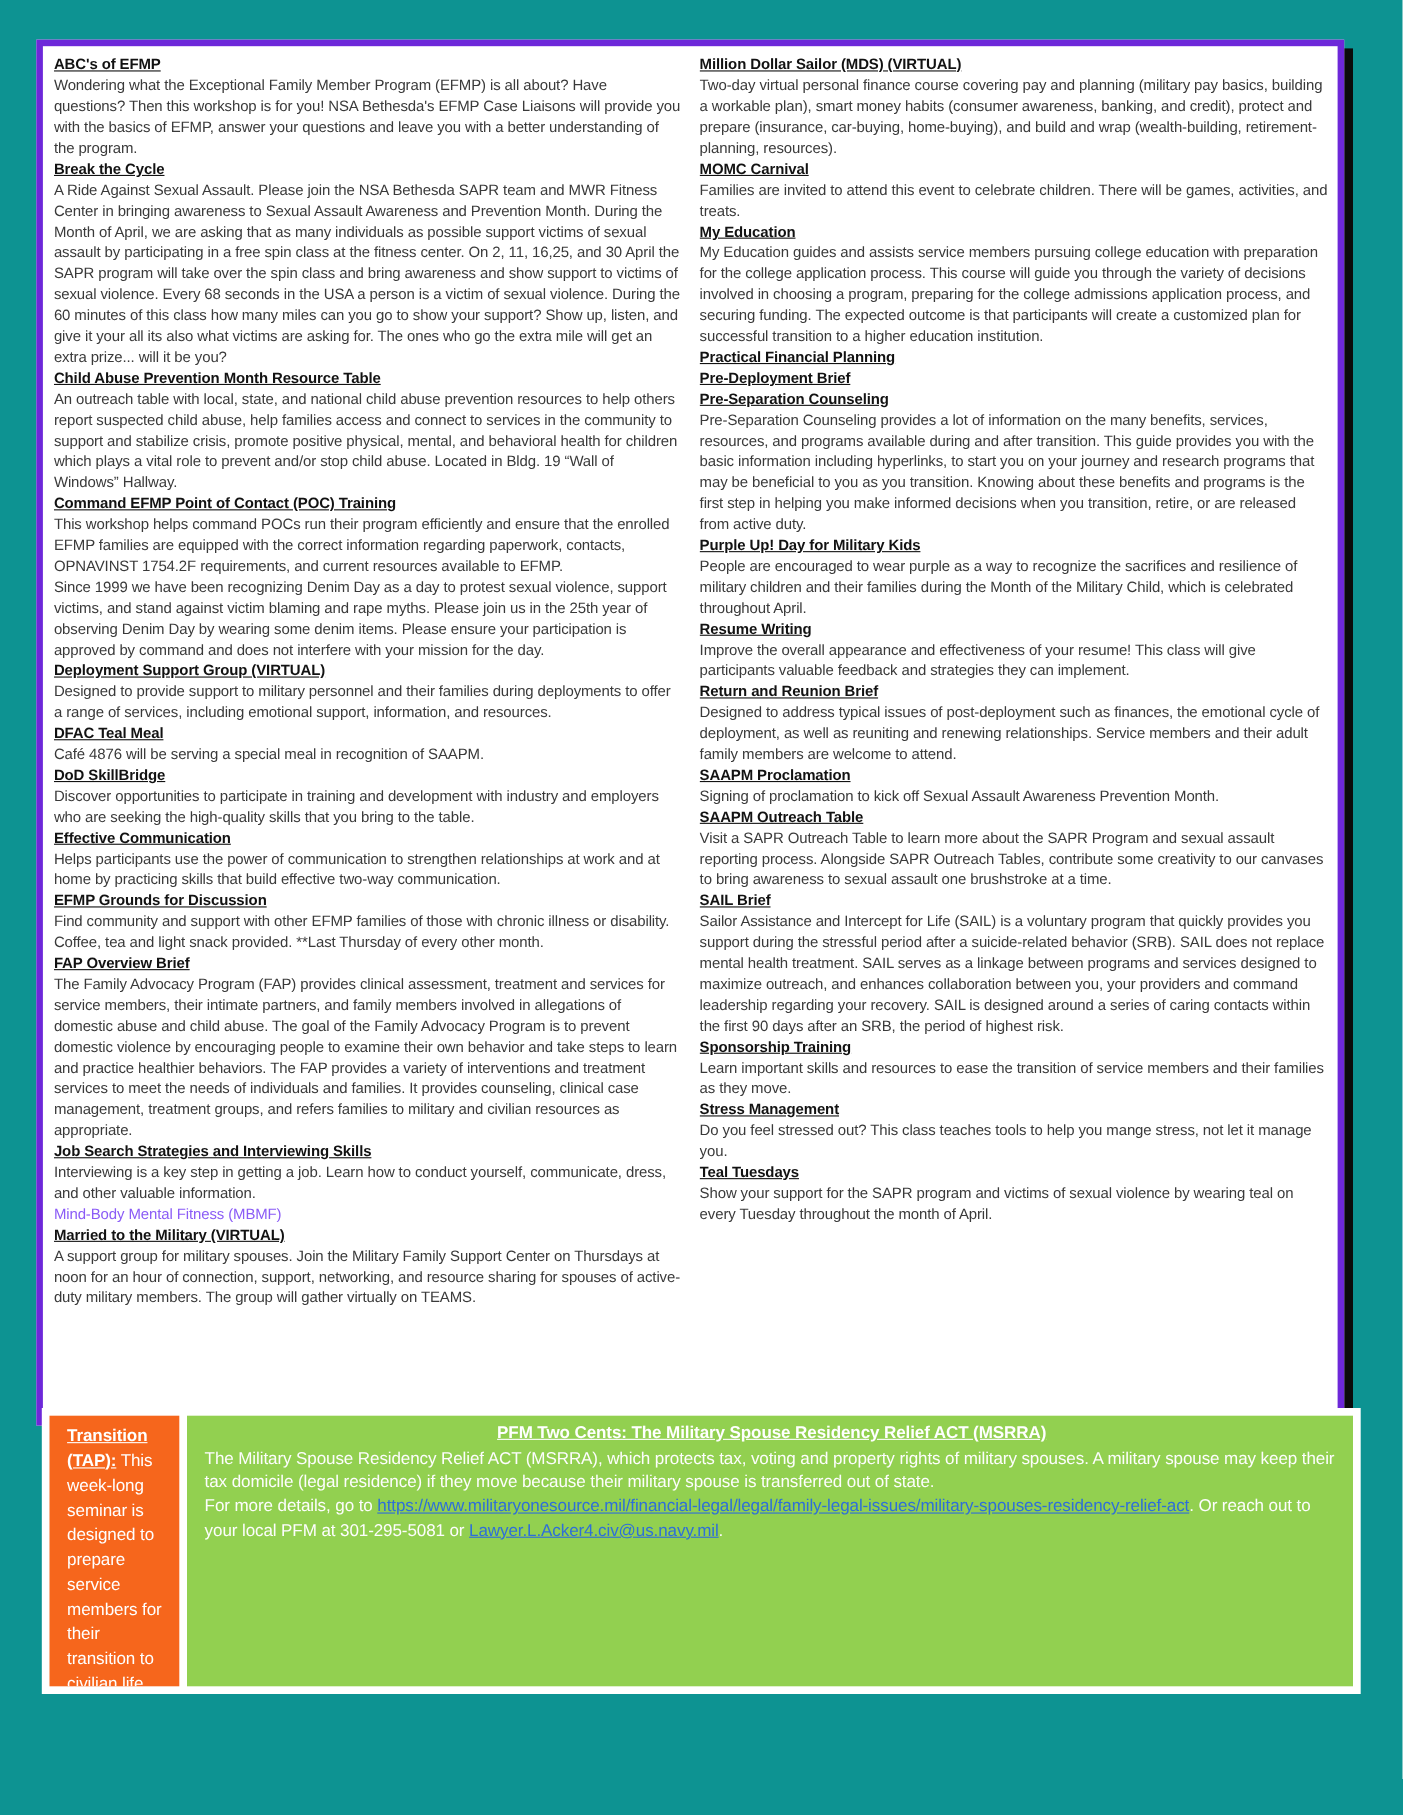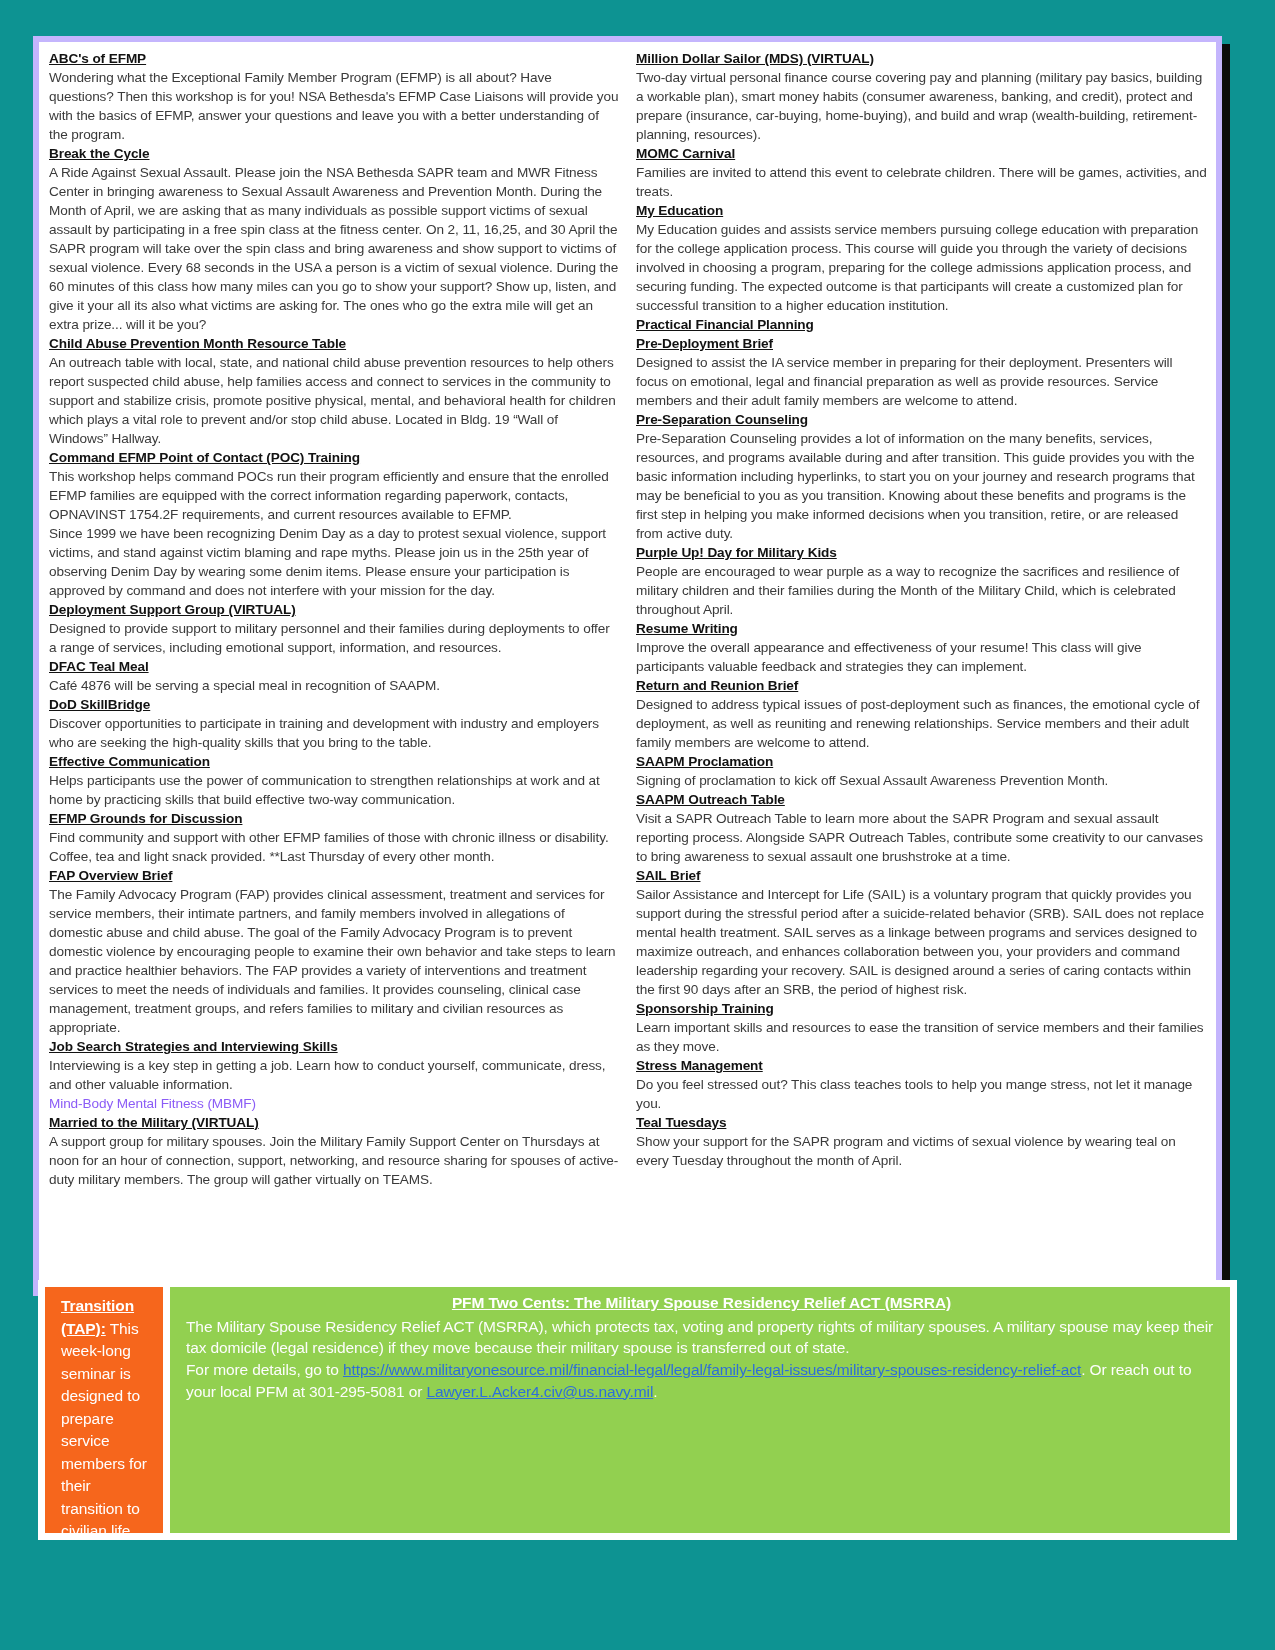--- a/index.html
+++ b/index.html
@@ -9,21 +9,21 @@
     position:relative;
     font-family:"Liberation Sans", sans-serif;
     -webkit-font-smoothing:antialiased;
   }
   .main-box {
     position:absolute;
     left:33px; top:36px;
     width:1189px; height:1260px;
     box-sizing:border-box;
     background:#ffffff;
-    border:6px solid #c4b5fd;
+    border:6px solid #6d28d9;
     box-shadow:8px 8px 0 #0b0b0b;
     padding:7px 9px 6px 10px;
     display:flex;
     gap:16px;
     overflow:hidden;
   }
   .col {
     flex:1 1 0;
     overflow:hidden;
     font-size:13.6px;
@@ -126,21 +126,20 @@
     </div>
   <div class="col" id="col-right">
       <div class="entry-title">Million Dollar Sailor (MDS) (VIRTUAL)</div>
       <div class="entry-body">Two-day virtual personal finance course covering pay and planning (military pay basics, building a workable plan), smart money habits (consumer awareness, banking, and credit), protect and prepare (insurance, car-buying, home-buying), and build and wrap (wealth-building, retirement-planning, resources).</div>
       <div class="entry-title">MOMC Carnival</div>
       <div class="entry-body">Families are invited to attend this event to celebrate children. There will be games, activities, and treats.</div>
       <div class="entry-title">My Education</div>
       <div class="entry-body">My Education guides and assists service members pursuing college education with preparation for the college application process. This course will guide you through the variety of decisions involved in choosing a program, preparing for the college admissions application process, and securing funding. The expected outcome is that participants will create a customized plan for successful transition to a higher education institution.</div>
       <div class="entry-title">Practical Financial Planning</div>
       <div class="entry-title">Pre-Deployment Brief</div>
-      <div class="entry-body">Designed to assist the IA service member in preparing for their deployment. Presenters will focus on emotional, legal and financial preparation as well as provide resources. Service members and their adult family members are welcome to attend.</div>
       <div class="entry-title">Pre-Separation Counseling</div>
       <div class="entry-body">Pre-Separation Counseling provides a lot of information on the many benefits, services, resources, and programs available during and after transition. This guide provides you with the basic information including hyperlinks, to start you on your journey and research programs that may be beneficial to you as you transition. Knowing about these benefits and programs is the first step in helping you make informed decisions when you transition, retire, or are released from active duty.</div>
       <div class="entry-title">Purple Up! Day for Military Kids</div>
       <div class="entry-body">People are encouraged to wear purple as a way to recognize the sacrifices and resilience of military children and their families during the Month of the Military Child, which is celebrated throughout April.</div>
       <div class="entry-title">Resume Writing</div>
       <div class="entry-body">Improve the overall appearance and effectiveness of your resume! This class will give participants valuable feedback and strategies they can implement.</div>
       <div class="entry-title">Return and Reunion Brief</div>
       <div class="entry-body">Designed to address typical issues of post-deployment such as finances, the emotional cycle of deployment, as well as reuniting and renewing relationships. Service members and their adult family members are welcome to attend.</div>
       <div class="entry-title">SAAPM Proclamation</div>
       <div class="entry-body">Signing of proclamation to kick off Sexual Assault Awareness Prevention Month.</div>

